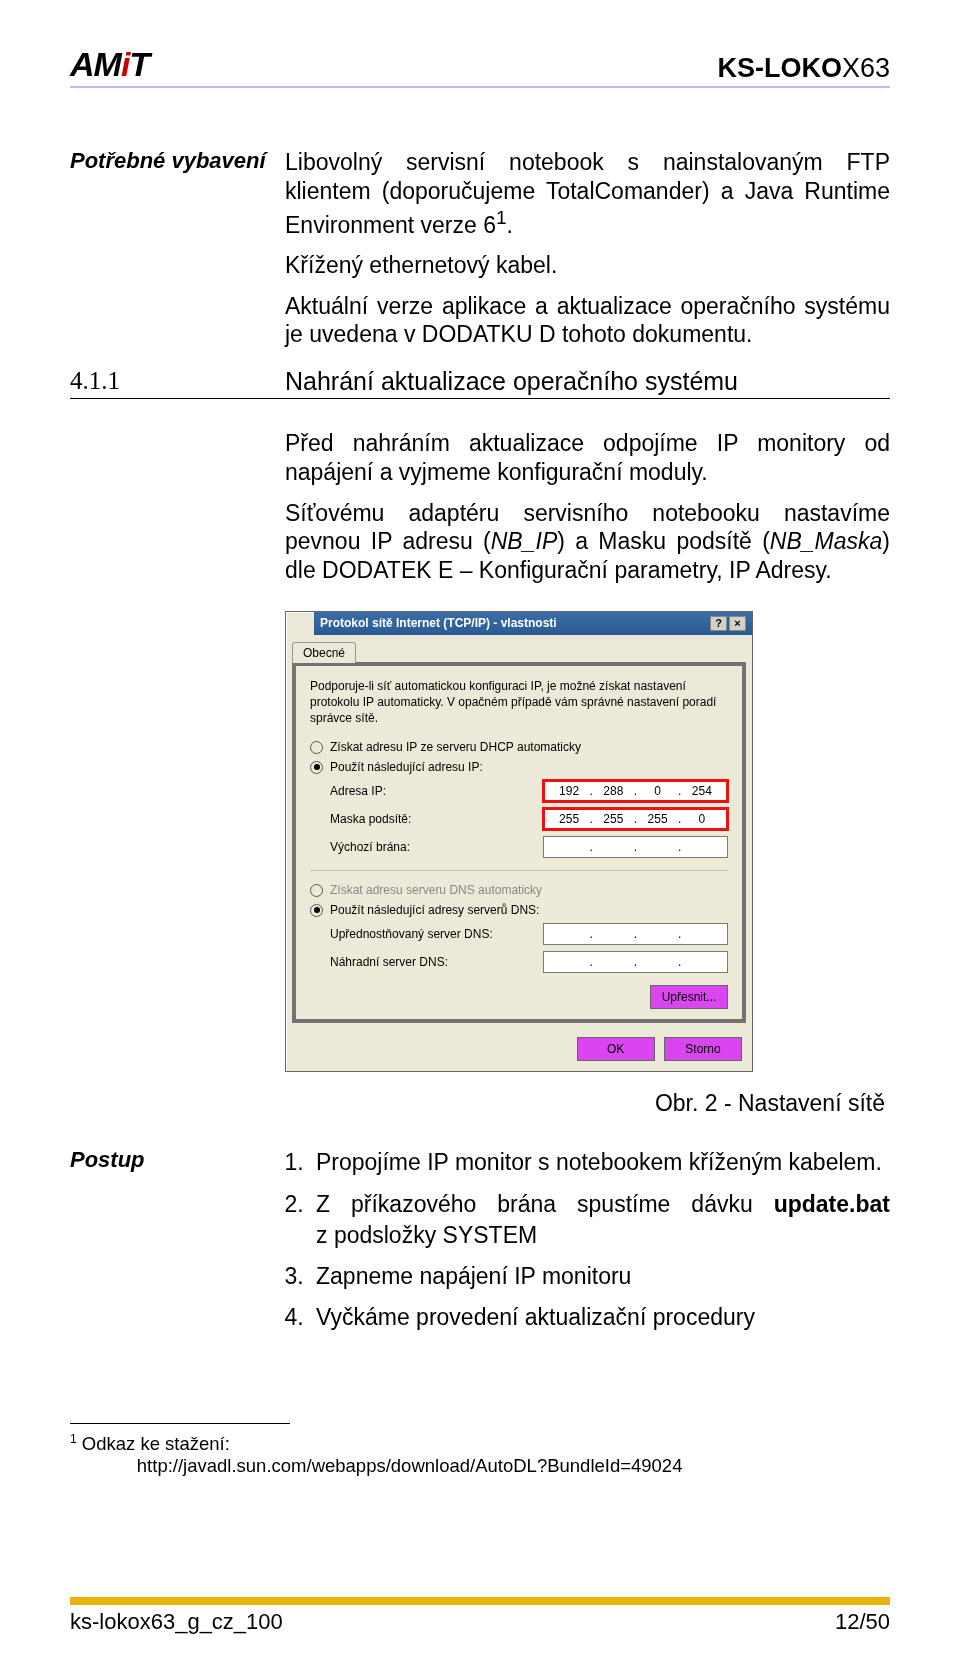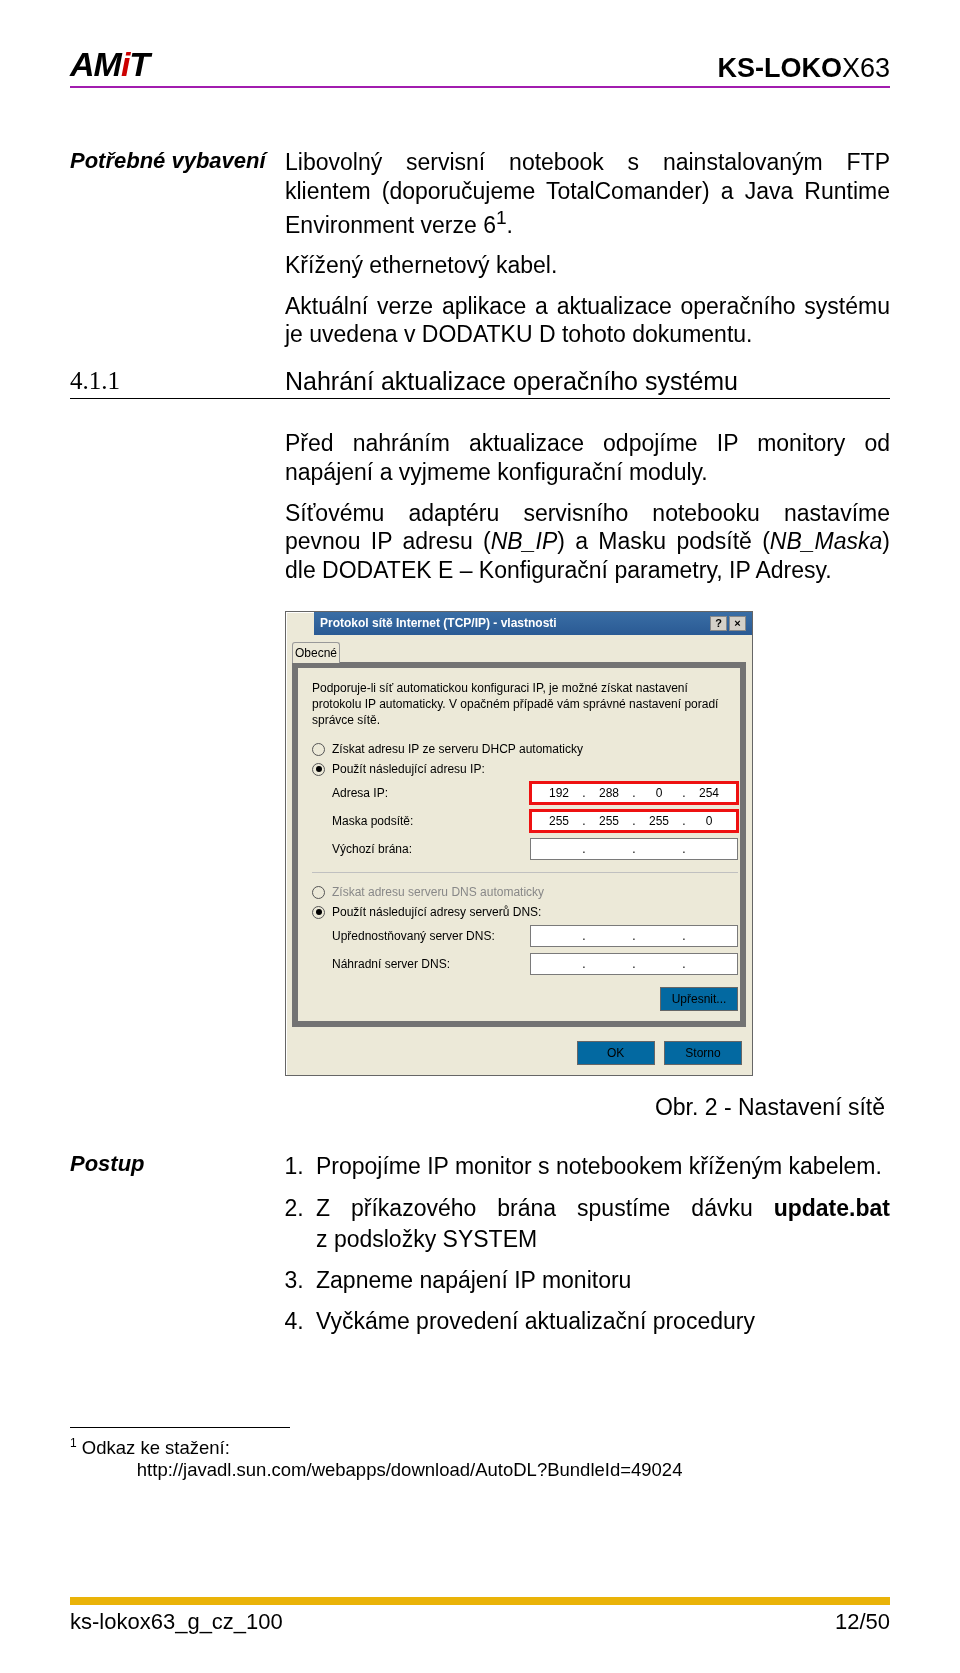--- a/index.html
+++ b/index.html
@@ -9,21 +9,21 @@
     background: #fff;
     font-family: Arial, Helvetica, sans-serif;
     color: #000;
     position: relative;
     padding: 45px 70px 0 70px;
   }
   .header {
     display: flex;
     justify-content: space-between;
     align-items: flex-end;
-    border-bottom: 2px solid #a21caf;
+    border-bottom: 2px solid #c4b5fd;
     padding-bottom: 2px;
   }
   .logo {
     font-size: 34px;
     font-weight: bold;
     font-style: italic;
     letter-spacing: -1px;
   }
   .logo .accent { color: #c00; font-style: italic; }
   .doc-id {
@@ -104,54 +104,54 @@
     line-height:1;
   }
   .tabstrip {
     padding: 6px 6px 0 6px;
   }
   .tab {
     display:inline-block;
     background:#ece9d8;
     border:1px solid #999;
     border-bottom:none;
-    padding:3px 2px;
+    padding:3px 10px;
     border-radius:3px 3px 0 0;
     font-size:12px;
     position:relative; top:1px;
   }
   .panel {
     margin:0 6px 6px 6px;
-    border:6px solid #737373;
+    border:4px solid #737373;
     background:#ece9d8;
-    padding:12px 2px 10px 14px;
+    padding:12px 14px 10px 14px;
   }
   .desc { font-size:12px; line-height:1.35; margin-bottom:14px; }
   .radio-row, .field-row {
     display:flex; align-items:center;
     font-size:12px;
     margin:6px 0;
   }
   .field-row { justify-content:space-between; padding-left:20px; }
   .field-row label { flex:1; }
   .ipbox {
-    width:208px; height:22px;
+    width:185px; height:22px;
     border:1px solid #7a7a7a;
     background:#fff;
     display:flex; align-items:center; justify-content:space-evenly;
     padding:0 6px;
     font-size:12px;
   }
   .ipbox span { width:28px; text-align:center; }
   .ipbox .dot { width:6px; text-align:center; }
   .hl { outline:3px solid #e11; outline-offset:-2px; }
   .panel hr { border:none; border-top:1px solid #c0c0c0; margin:12px 0; }
   .btn {
     min-width:78px; height:24px;
-    border:1px solid #666; background:#0369a1;
+    border:1px solid #666; background:#d946ef;
     font-size:12px;
     padding:0 10px;
   }
   .btn-row-r { text-align:right; margin-top:12px; }
   .dlg-btns { text-align:right; padding:8px 10px 10px 0; }
   .dlg-btns .btn { margin-left:6px; }
   .fig-caption {
     text-align: right;
     font-size: 23px;
     margin: 18px 0 28px 0;

